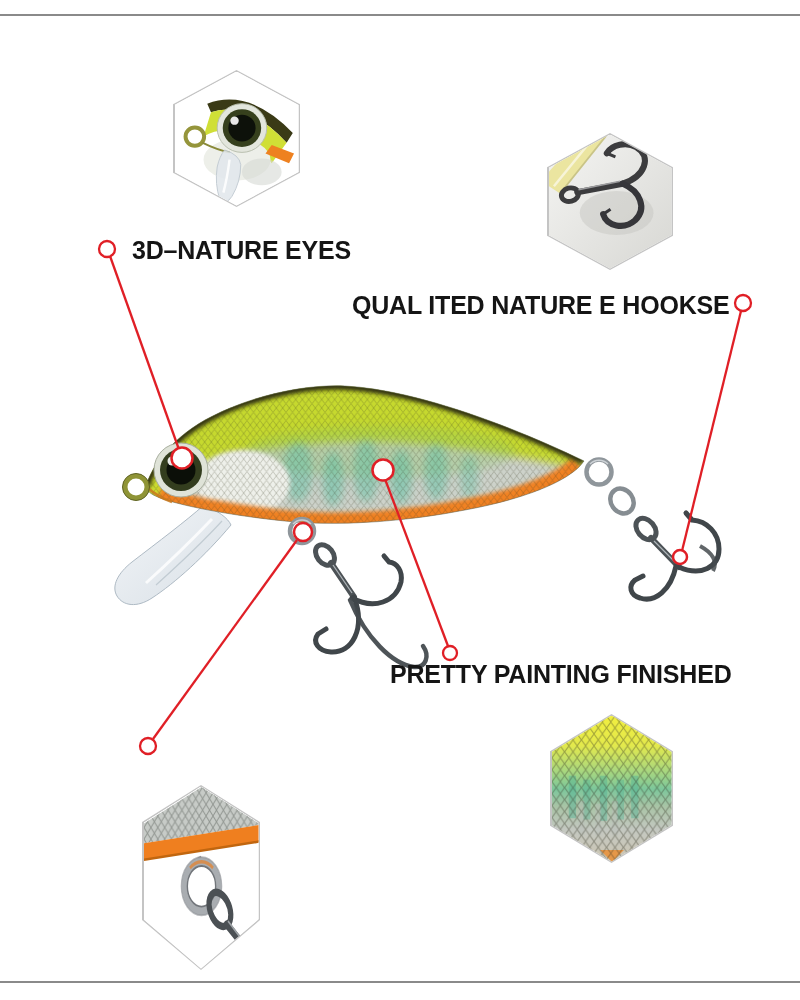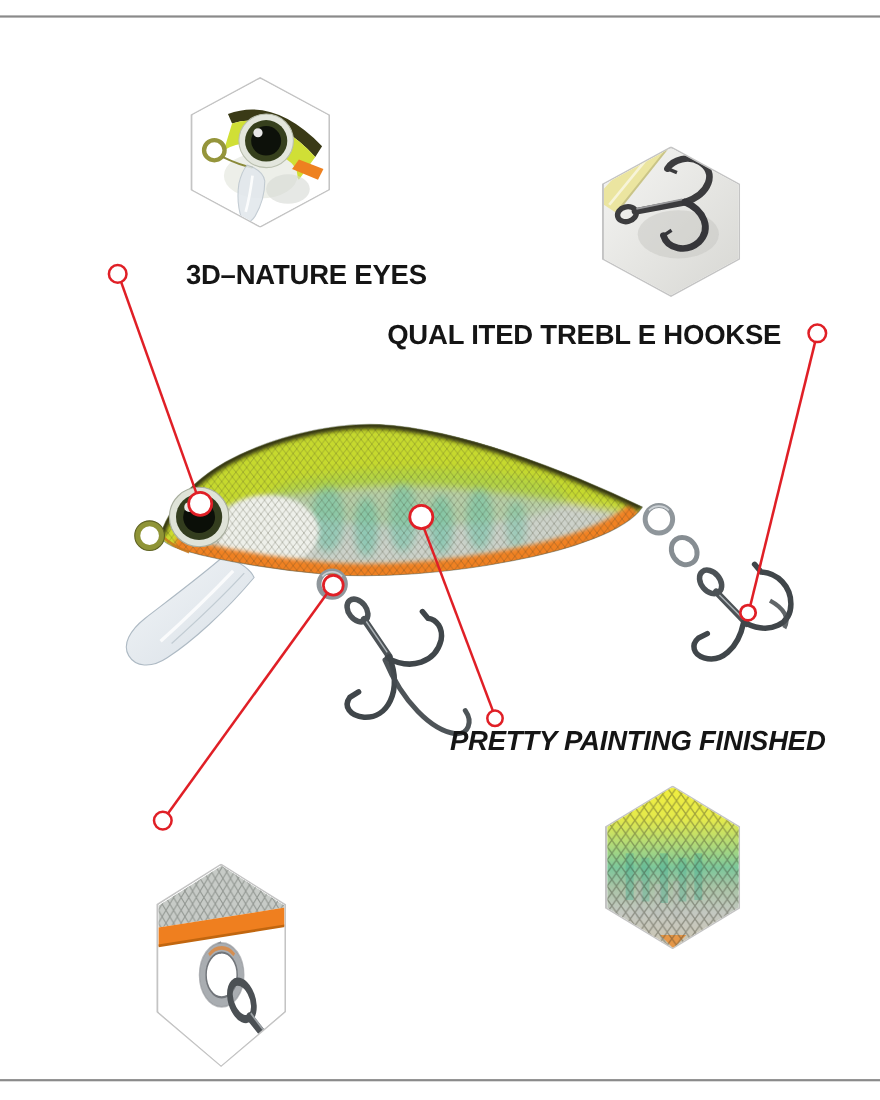--- a/index.html
+++ b/index.html
@@ -16,23 +16,23 @@
   .hex .hex-in{inset:1.5px;background:#ffffff;}
   .hex.stretch .hex-border,.hex.stretch .hex-in{
      clip-path:polygon(50% 0%,100% 20%,100% 73%,50% 100%,0% 73%,0% 20%);}
   .hex svg{position:absolute;inset:0;width:100%;height:100%;}
   #hex-eye{left:173px;top:70px;width:127px;height:137px;}
   #hex-treble{left:547px;top:133px;width:126px;height:137px;}
   #hex-ring{left:142px;top:785px;width:118px;height:185px;}
   #hex-paint{left:550px;top:714px;width:123px;height:149px;}
   .callout{position:absolute;font-size:25px;font-weight:700;color:#151515;
            letter-spacing:-0.2px;white-space:nowrap;line-height:26px;}
-  #lbl-eyes{left:132px;top:237px;margin-left:37px;}
+  #lbl-eyes{left:132px;top:237px;}
   #lbl-hooks{left:352px;top:292px;}
-  #lbl-painting{left:409px;top:661px;font-style:italic;}
+  #lbl-painting{left:390px;top:661px;}
   #lbl-rings{left:167px;top:732px;}
 </style>
 </head>
 <body>
 
 <div class="stage">
 
   <div class="rule rule-top"></div>
   <div class="rule rule-bottom"></div>
 
@@ -236,16 +236,16 @@
       <circle cx="450" cy="653" r="7" fill="#ffffff" stroke-width="2.3"></circle>
       <circle cx="148" cy="746" r="8" fill="#ffffff" stroke-width="2.3"></circle>
       <circle cx="182" cy="458" r="10.5" fill="#ffffff" stroke-width="2.5"></circle>
       <circle cx="680" cy="557" r="7" fill="#ffffff" stroke-width="2.5"></circle>
       <circle cx="383" cy="470" r="10.5" fill="#ffffff" stroke-width="2.5"></circle>
       <circle cx="303" cy="532" r="9" fill="#ffffff" stroke-width="2.5"></circle>
     </g>
   </svg>
 
   <div class="callout" id="lbl-eyes">3D–NATURE EYES</div>
-  <div class="callout" id="lbl-hooks">QUAL ITED TREBL E HOOKSE</div>
+  <div class="callout" id="lbl-hooks">QUAL ITED NATURE E HOOKSE</div>
   <div class="callout" id="lbl-painting">PRETTY PAINTING FINISHED</div>
 
 </div>
 
 </body></html>

